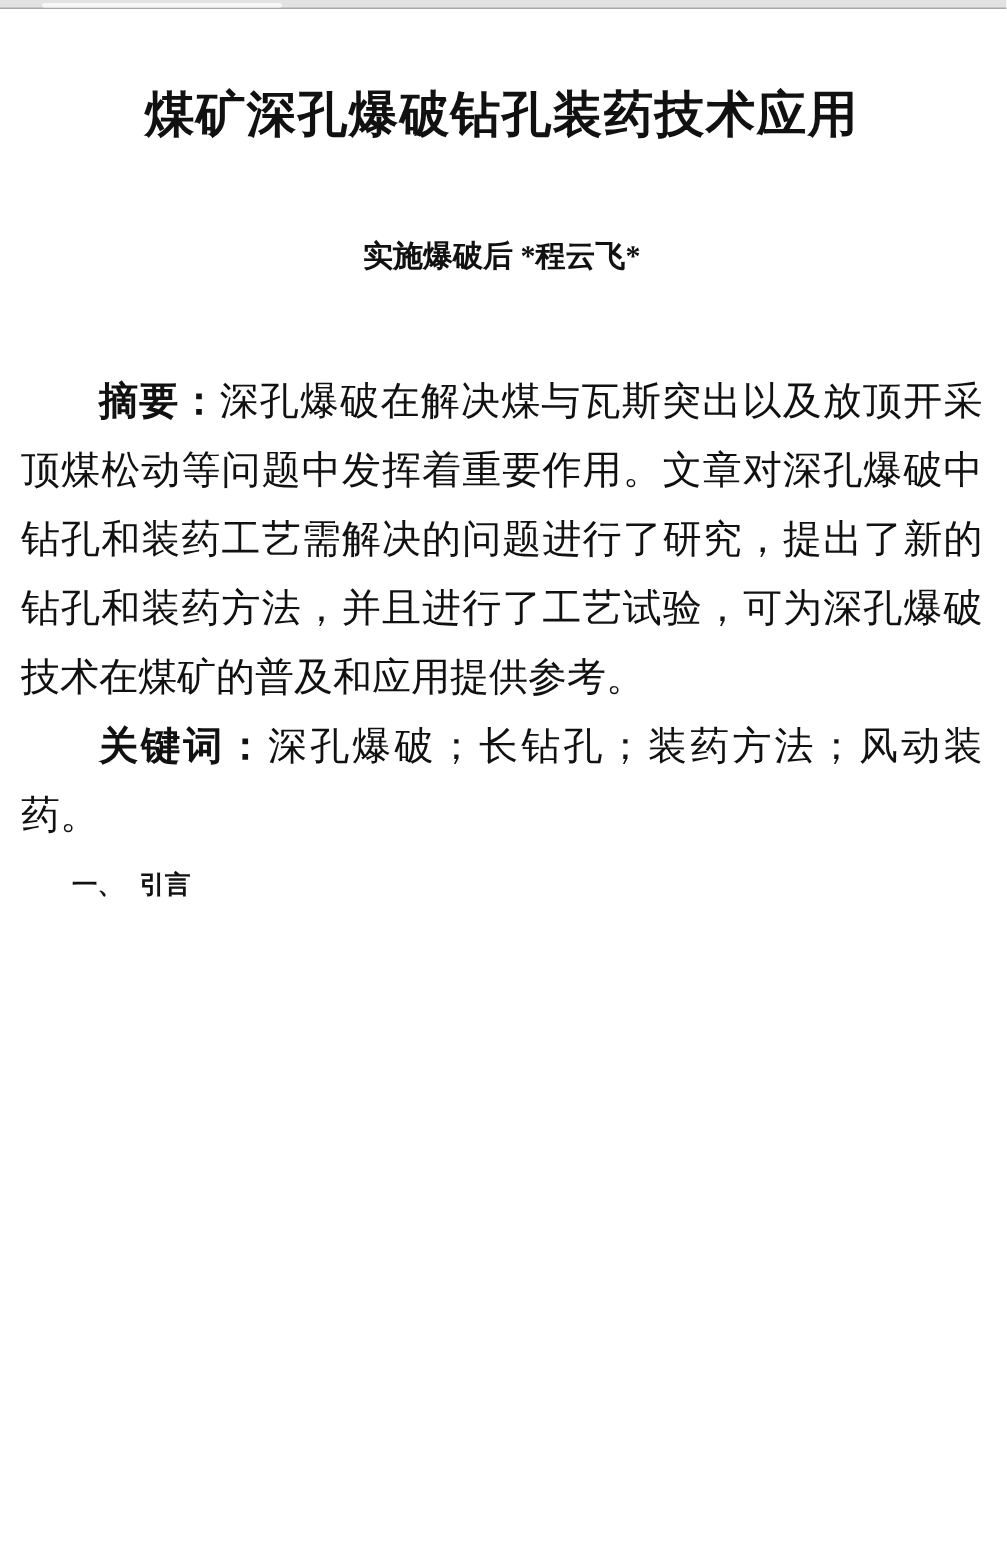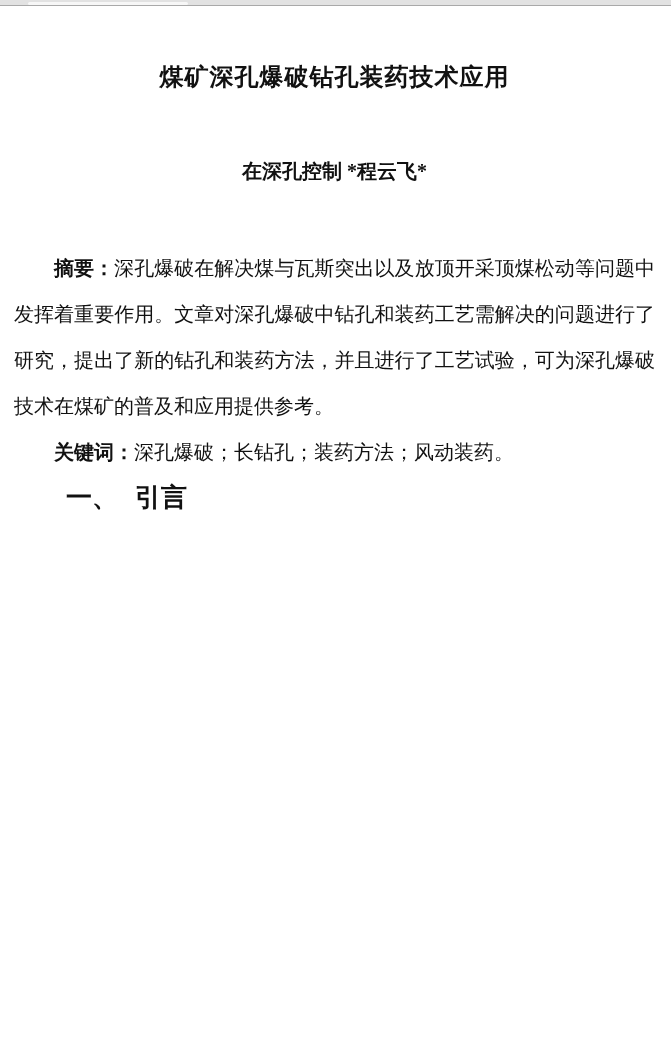--- a/index.html
+++ b/index.html
@@ -27,70 +27,70 @@
     width: 160px;
     height: 3px;
     background: #f7f7f7;
     border-radius: 2px;
   }
   .page {
     padding: 0 16px 0 14px;
   }
   .doc-title {
     margin: 47px 0 0 0;
-    font-size: 24px;
+    font-size: 33px;
     font-weight: bold;
     line-height: 48px;
     text-align: center;
     letter-spacing: 1px;
   }
   .author-line {
     margin: 56px 0 0 0;
     font-size: 20px;
     font-weight: bold;
     line-height: 28px;
     text-align: center;
   }
   .para {
     margin: 0;
-    font-size: 20px;
+    font-size: 26px;
     line-height: 46px;
     text-align: justify;
     text-indent: 2em;
   }
   .para.first-block {
     margin-top: 60px;
   }
   .bold-label {
     font-weight: bold;
   }
   .section-heading {
     margin: 0;
-    font-size: 26px;
+    font-size: 17px;
     font-weight: bold;
     line-height: 46px;
     text-indent: 2em;
     text-align: left;
   }
   .section-heading .section-title {
     margin-left: 0.65em;
   }
 </style>
 </head>
 <body>
 
 <div class="top-bar">
   <div class="top-bar-thumb"></div>
 </div>
 
 <div class="page">
 
   <h1 class="doc-title">煤矿深孔爆破钻孔装药技术应用</h1>
 
-  <div class="author-line">在深孔控制 *程云飞*</div>
+  <div class="author-line">实施爆破后 *程云飞*</div>
 
   <p class="para first-block">
     <span class="bold-label">摘要：</span><span>深孔爆破在解决煤与瓦斯突出以及放顶开采顶煤松动等问题中发挥着重要作用。文章对深孔爆破中钻孔和装药工艺需解决的问题进行了研究，提出了新的钻孔和装药方法，并且进行了工艺试验，可为深孔爆破技术在煤矿的普及和应用提供参考。</span>
   </p>
 
   <p class="para">
     <span class="bold-label">关键词：</span><span>深孔爆破；长钻孔；装药方法；风动装药。</span>
   </p>
 
   <h2 class="section-heading">

